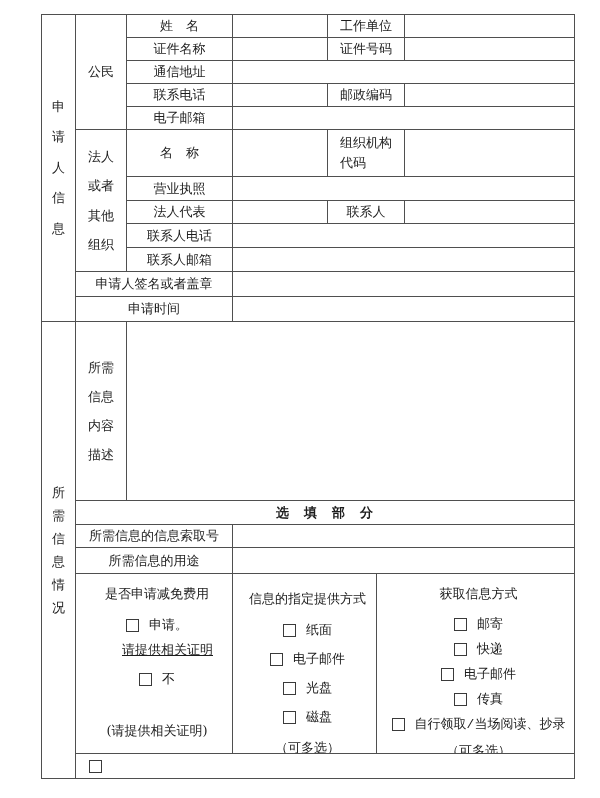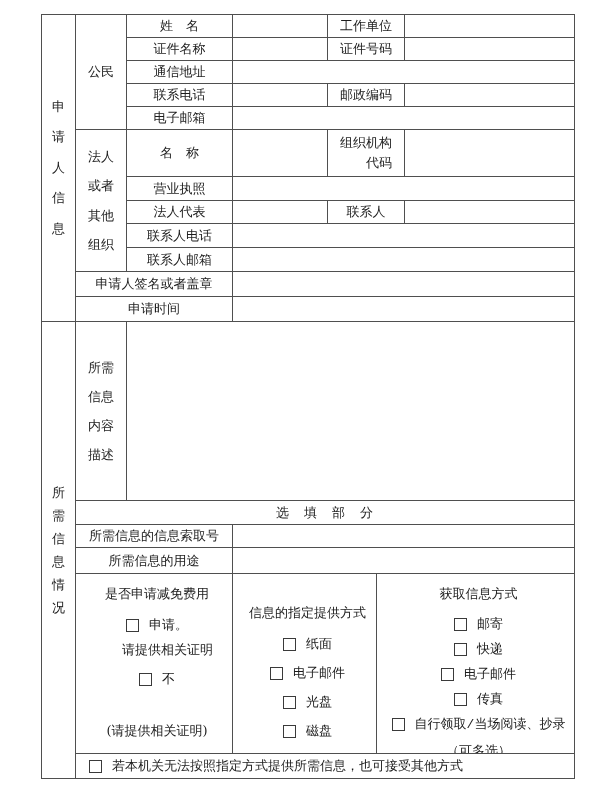--- a/index.html
+++ b/index.html
@@ -10,32 +10,32 @@
   table.form td{border:1px solid #4f4f4f;padding:1px;text-align:center;
                 vertical-align:middle;overflow:hidden;}
   
   tr.r23{height:23px} tr.r24{height:24px} tr.r25{height:25px} tr.r26{height:26px}
   tr.r47{height:47px} tr.r179{height:179px} tr.r177{height:177px}
   
   .vert{width:1em;margin:0 auto;word-break:break-all;text-align:center;}
   .lh-a{line-height:2.35em;} 
   .lh-b{line-height:1.78em;} 
   .v2{width:2em;margin:0 auto;word-break:break-all;text-align:right;line-height:2.25em;}
-  .v4{width:4em;margin:0 auto;text-align:right;line-height:1.55em;}
-  td.hdr{font-weight:normal;letter-spacing:1px;}
+  .v4{width:4em;margin:0 auto;text-align:left;line-height:1.55em;}
+  td.hdr{font-weight:bold;letter-spacing:1px;}
   
   td.choice{vertical-align:top;text-align:left;}
   .choice-box{display:flex;flex-direction:column;box-sizing:border-box;
               height:177px;padding:10px 6px 12px 12px;align-items:center;}
   .choice-title{margin-bottom:13px;}
   .opt{display:flex;align-items:center;margin-bottom:11px;font-family:Liberation Mono, monospace;}
   .opt-tight{margin-bottom:7px;}
   .cb{display:inline-block;width:11px;height:11px;border:1px solid #3a3a3a;
       background:#fff;flex:none;margin-right:10px;}
-  .opt-note{margin:-4px 0 11px 21px;}
+  .opt-note{margin:-4px 0 11px 21px;text-decoration:underline;}
   .spacer{flex:1;}
   .footnote{margin-top:2px;}
   
   td.fallback{text-align:left;}
   .fallback-inner{display:flex;align-items:center;padding-left:12px;}
 </style>
 </head>
 <body>
 
 <div class="page">
@@ -153,21 +153,21 @@
             <div class="opt">
               <span class="cb"></span>
               <span>不</span>
             </div>
             <div class="spacer"></div>
             <div class="footnote">(请提供相关证明)</div>
           </div>
         </td>
         <td colspan="2" class="choice">
           <div class="choice-box">
-            <div class="choice-title" style="margin-top:19px;">信息的指定提供方式</div>
+            <div class="choice-title" style="margin-top:5px;">信息的指定提供方式</div>
             <div class="opt">
               <span class="cb"></span>
               <span>纸面</span>
             </div>
             <div class="opt">
               <span class="cb"></span>
               <span>电子邮件</span>
             </div>
             <div class="opt">
               <span class="cb"></span>
@@ -205,19 +205,18 @@
               <span>自行领取/当场阅读、抄录</span>
             </div>
             <div class="footnote">（可多选）</div>
           </div>
         </td>
       </tr>
       <tr class="r25">
         <td colspan="6" class="fallback">
           <div class="fallback-inner">
             <span class="cb"></span>
-            <span>若本机关无法按照指定方式提供所需信息，也可接受其他方式</span>
           </div>
         </td>
       </tr>
     </tbody>
   </table>
 </div>
 
 </body></html>

